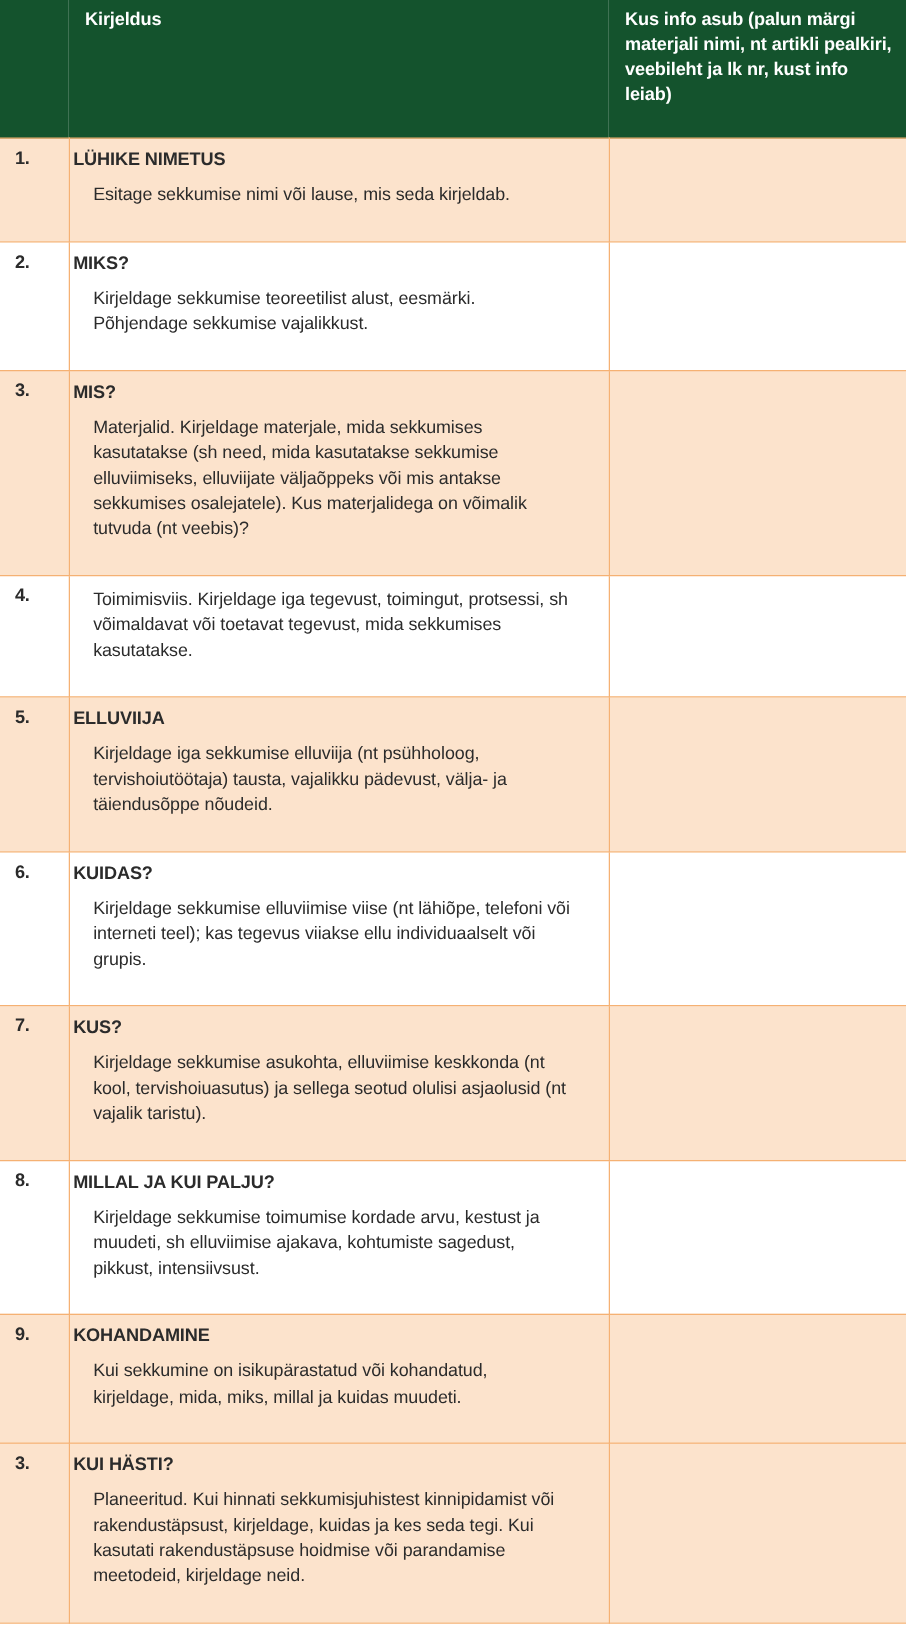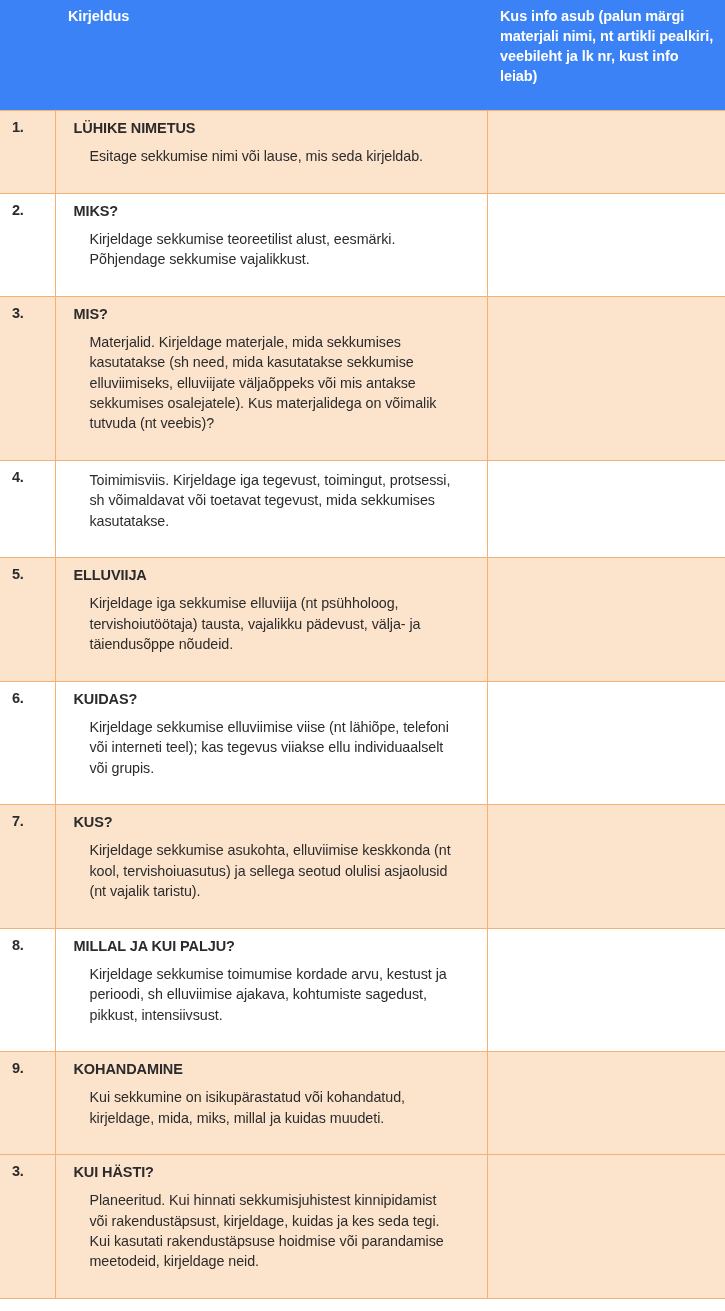--- a/index.html
+++ b/index.html
@@ -24,21 +24,21 @@
     width: 725px;
     border-collapse: collapse;
     table-layout: fixed;
   }
   col.c-num   { width: 55px; }
   col.c-desc  { width: 432px; }
   col.c-where { width: 238px; }
 
   
   thead th {
-    background: #3b82f6;
+    background: #14532d;
     color: #ffffff;
     vertical-align: top;
     text-align: left;
     padding: 0;
     border: 0;
   }
   th.h-num { height: 110px; }
   th.h-desc {
     padding: 6px 8px 8px 13px;
     font-size: 14.5px;
@@ -67,21 +67,21 @@
   td.num {
     border-left: none;
     text-align: left;
     padding: 8px 0 6px 12px;
     font-size: 14.5px;
     font-weight: bold;
     letter-spacing: -0.3px;
     white-space: nowrap;
   }
   td.desc {
-    padding: 8px 14px 10px 18px;
+    padding: 8px 14px 10px 3px;
   }
   td.where {
     border-right: none;
   }
   .cell-head {
     font-size: 14.5px;
     font-weight: bold;
     line-height: 1.25;
     letter-spacing: -0.1px;
     margin: 0 0 9px 0;
@@ -166,21 +166,21 @@
           <td class="desc">
             <p class="cell-head">KUS?</p>
             <p class="cell-body">Kirjeldage sekkumise asukohta, elluviimise keskkonda (nt kool, tervishoiuasutus) ja sellega seotud olulisi asjaolusid (nt vajalik taristu).</p>
           </td>
           <td class="where"></td>
         </tr>
         <tr class="band-white">
           <td class="num">8.</td>
           <td class="desc">
             <p class="cell-head">MILLAL JA KUI PALJU?</p>
-            <p class="cell-body">Kirjeldage sekkumise toimumise kordade arvu, kestust ja perioodi, sh elluviimise ajakava, kohtumiste sagedust, pikkust, intensiivsust.</p>
+            <p class="cell-body">Kirjeldage sekkumise toimumise kordade arvu, kestust ja muudeti, sh elluviimise ajakava, kohtumiste sagedust, pikkust, intensiivsust.</p>
           </td>
           <td class="where"></td>
         </tr>
         <tr class="band-peach">
           <td class="num">9.</td>
           <td class="desc">
             <p class="cell-head">KOHANDAMINE</p>
             <p class="cell-body">Kui sekkumine on isikupärastatud või kohandatud, kirjeldage, mida, miks, millal ja kuidas muudeti.</p>
           </td>
           <td class="where"></td>

